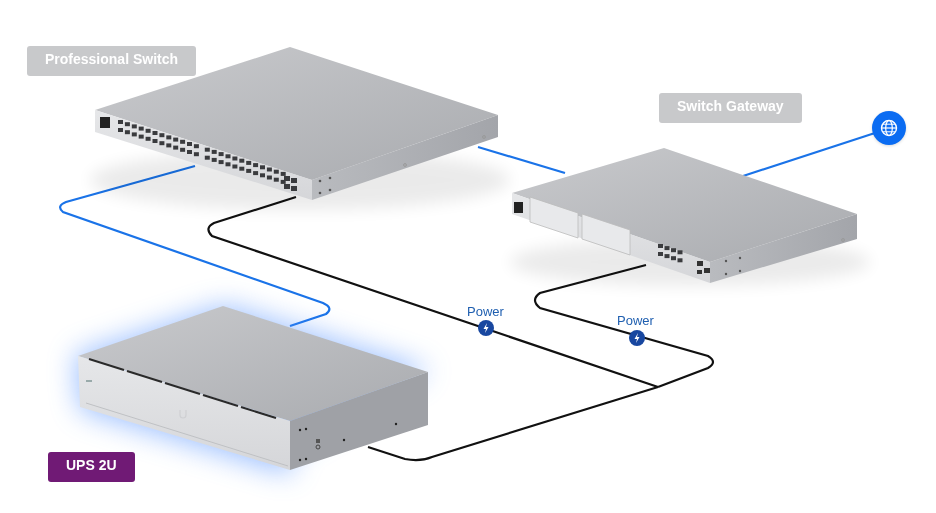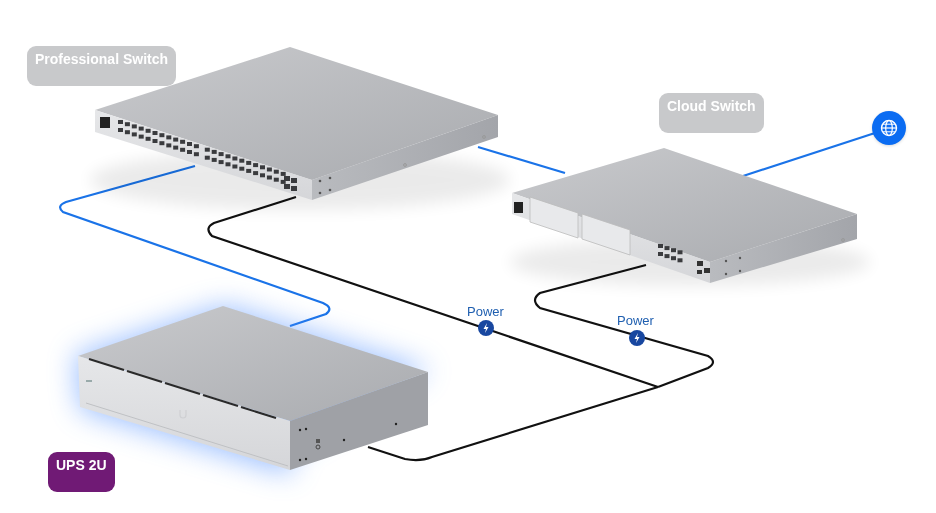--- a/index.html
+++ b/index.html
@@ -1,20 +1,20 @@
 <!DOCTYPE html>
 <html><head>
   <meta charset="utf-8">
   <style>
     html, body { margin: 0; padding: 0; background: #ffffff; }
     body { width: 936px; height: 513px; overflow: hidden; position: relative;
            font-family: "Liberation Sans", "DejaVu Sans", sans-serif; }
     #scene { position: absolute; left: 0; top: 0; }
     .tag { position: absolute; font-size: 14px; font-weight: bold; color: #ffffff;
-           padding: 0 8px; border-radius: 9px; height: 40px; line-height: 26px;
+           padding: 0 18px; border-radius: 3px; height: 30px; line-height: 26px;
            white-space: nowrap; box-sizing: border-box; }
     .tag.gray { background: #c8c9cb; }
     .tag.blue { background: #701a75; }
     #tag-switch { left: 27px; top: 46px; }
     #tag-gateway { left: 659px; top: 93px; }
     #tag-ups { left: 48px; top: 452px; }
     .power-label { position: absolute; font-size: 13px; color: #1f5fb0; }
     #power-label-1 { left: 467px; top: 304px; }
     #power-label-2 { left: 617px; top: 313px; }
     .globe { position: absolute; left: 872px; top: 111px; width: 34px; height: 34px;
@@ -199,21 +199,21 @@
     <circle cx="486" cy="328" r="8" fill="#1847a0"></circle>
     <path d="M487 323 L483.5 329 H486 L485 333 L488.5 327 H486 Z" fill="#ffffff"></path>
   </g>
   <g>
     <circle cx="637" cy="338" r="8" fill="#1847a0"></circle>
     <path d="M638 333 L634.5 339 H637 L636 343 L639.5 337 H637 Z" fill="#ffffff"></path>
   </g>
 </svg>
 
 <div id="tag-switch" class="tag gray">Professional Switch</div>
-<div id="tag-gateway" class="tag gray">Cloud Switch</div>
+<div id="tag-gateway" class="tag gray">Switch Gateway</div>
 <div id="tag-ups" class="tag blue">UPS 2U</div>
 
 <div id="power-label-1" class="power-label">Power</div>
 <div id="power-label-2" class="power-label">Power</div>
 
 <div class="globe">
   <svg width="18" height="18" viewBox="0 0 18 18">
     <circle cx="9" cy="9" r="7.5" fill="none" stroke="#fff" stroke-width="1.4"></circle>
     <ellipse cx="9" cy="9" rx="3.3" ry="7.5" fill="none" stroke="#fff" stroke-width="1.2"></ellipse>
     <line x1="1.5" y1="9" x2="16.5" y2="9" stroke="#fff" stroke-width="1.2"></line>

